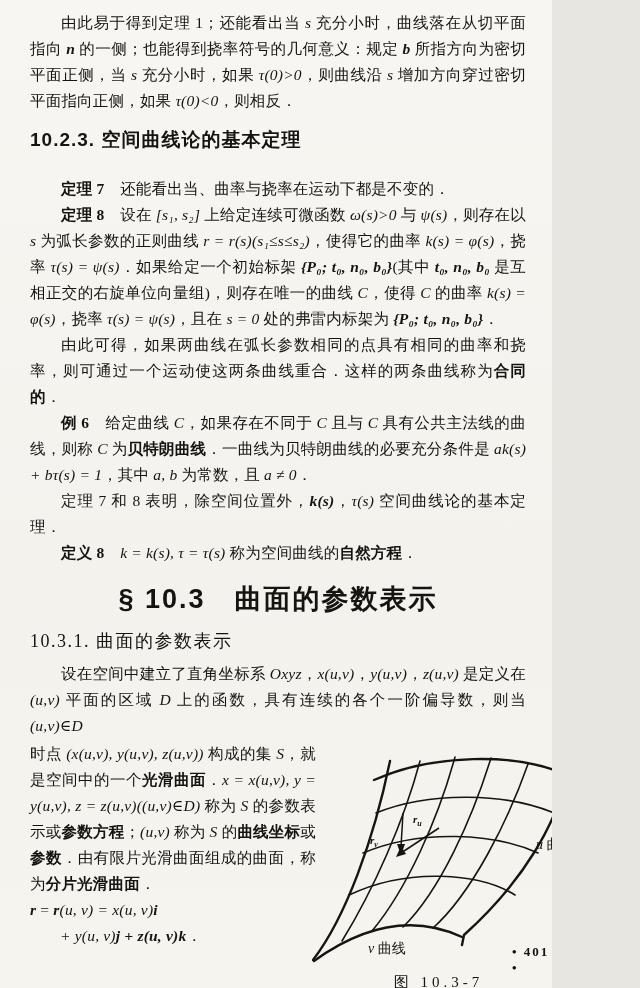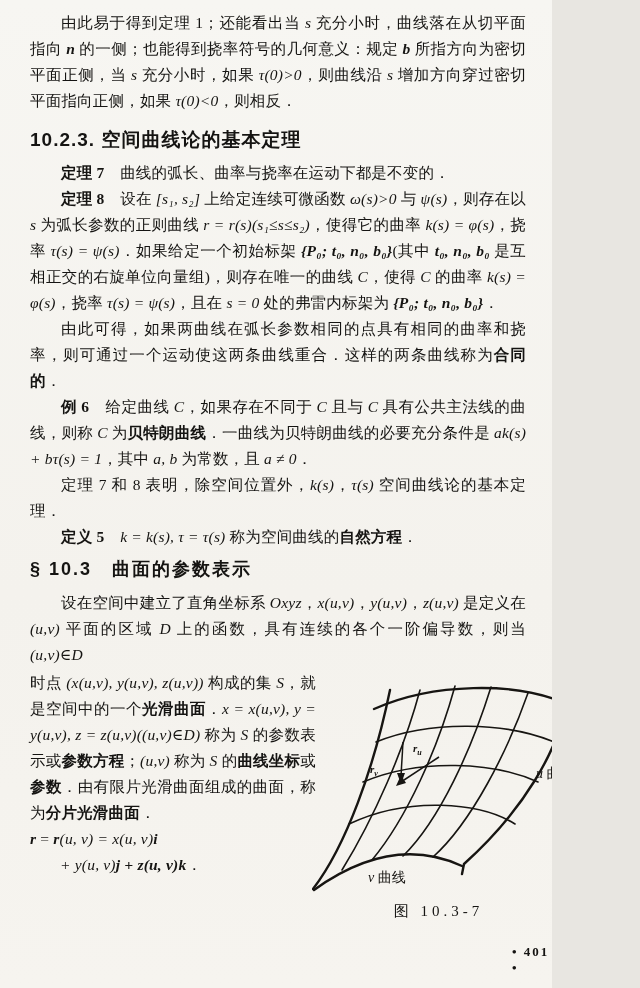--- a/index.html
+++ b/index.html
@@ -22,33 +22,33 @@
   }
   .para{
     margin:0;
     font-size:15.5px;
     line-height:26px;
     text-align:justify;
     text-indent:2em;
     letter-spacing:0.2px;
   }
   .h-num{ 
-    margin:13px 0 7px 0;
+    margin:13px 0 23px 0;
     font-size:19px;
     font-weight:bold;
     font-family:"Liberation Sans","DejaVu Sans",sans-serif;
     letter-spacing:1px;
     text-indent:0;
   }
   .h-center{
-    margin:7px 0 9px 0;
-    font-size:18px;
+    margin:15px 0 9px 0;
+    font-size:27px;
     font-weight:bold;
     font-family:"Liberation Sans","DejaVu Sans",sans-serif;
-    text-align:left;
+    text-align:center;
     letter-spacing:2px;
   }
   .h-sub{
     margin:12px 0 8px 0;
     font-size:18px;
     font-weight:normal;
     letter-spacing:1.5px;
     text-indent:0;
   }
   .columns{
@@ -107,31 +107,32 @@
 </head>
 <body>
 
 <div class="page">
   <div class="text-block">
 
     <p class="para"><span>由此易于得到定理 1；还能看出当 </span><span style="font-style: italic;">s</span><span> 充分小时，曲线落在从切平面指向 </span><span style="font-weight: bold; font-style: italic;">n</span><span> 的一侧；也能得到挠率符号的几何意义：规定 </span><span style="font-weight: bold; font-style: italic;">b</span><span> 所指方向为密切平面正侧，当 </span><span style="font-style: italic;">s</span><span> 充分小时，如果 </span><span style="font-style: italic;">τ(0)&gt;0</span><span>，则曲线沿 </span><span style="font-style: italic;">s</span><span> 增加方向穿过密切平面指向正侧，如果 </span><span style="font-style: italic;">τ(0)&lt;0</span><span>，则相反．</span></p>
 
     <h2 class="h-num">10.2.3. 空间曲线论的基本定理</h2>
 
-    <p class="para"><span style="font-weight: bold;">定理 7</span><span>　曲线的弧长、曲率与挠率在运动下都是不变的．</span></p>
+    <p class="para"><span style="font-weight: bold;">定理 7</span><span>　还能看出当、曲率与挠率在运动下都是不变的．</span></p>
     <p class="para"><span style="font-weight: bold;">定理 8</span><span>　设在 </span><span style="font-style: italic;">[s₁, s₂]</span><span> 上给定连续可微函数 </span><span style="font-style: italic;">ω(s)&gt;0</span><span> 与 </span><span style="font-style: italic;">ψ(s)</span><span>，则存在以 </span><span style="font-style: italic;">s</span><span> 为弧长参数的正则曲线 </span><span style="font-style: italic;">r = r(s)(s₁≤s≤s₂)</span><span>，使得它的曲率 </span><span style="font-style: italic;">k(s) = φ(s)</span><span>，挠率 </span><span style="font-style: italic;">τ(s) = ψ(s)</span><span>．如果给定一个初始标架 </span><span style="font-weight: bold; font-style: italic;">{P₀; t₀, n₀, b₀}</span><span>(其中 </span><span style="font-weight: bold; font-style: italic;">t₀, n₀, b₀</span><span> 是互相正交的右旋单位向量组)，则存在唯一的曲线 </span><span style="font-style: italic;">C</span><span>，使得 </span><span style="font-style: italic;">C</span><span> 的曲率 </span><span style="font-style: italic;">k(s) = φ(s)</span><span>，挠率 </span><span style="font-style: italic;">τ(s) = ψ(s)</span><span>，且在 </span><span style="font-style: italic;">s = 0</span><span> 处的弗雷内标架为 </span><span style="font-weight: bold; font-style: italic;">{P₀; t₀, n₀, b₀}</span><span>．</span></p>
     <p class="para"><span>由此可得，如果两曲线在弧长参数相同的点具有相同的曲率和挠率，则可通过一个运动使这两条曲线重合．这样的两条曲线称为</span><span style="font-weight: bold;">合同的</span><span>．</span></p>
     <p class="para"><span style="font-weight: bold;">例 6</span><span>　给定曲线 </span><span style="font-style: italic;">C</span><span>，如果存在不同于 </span><span style="font-style: italic;">C</span><span> 且与 </span><span style="font-style: italic;">C</span><span> 具有公共主法线的曲线，则称 </span><span style="font-style: italic;">C</span><span> 为</span><span style="font-weight: bold;">贝特朗曲线</span><span>．一曲线为贝特朗曲线的必要充分条件是 </span><span style="font-style: italic;">ak(s) + bτ(s) = 1</span><span>，其中 </span><span style="font-style: italic;">a, b</span><span> 为常数，且 </span><span style="font-style: italic;">a ≠ 0</span><span>．</span></p>
-    <p class="para"><span>定理 7 和 8 表明，除空间位置外，</span><span style="font-style: italic;">k(s)</span><span>，</span><span style="font-style: italic;">τ(s)</span><span> 空间曲线论的基本定理．</span></p>
-    <p class="para"><span style="font-weight: bold;">定义 5</span><span>　</span><span style="font-style: italic;">k = k(s), τ = τ(s)</span><span> 称为空间曲线的</span><span style="font-weight: bold;">自然方程</span><span>．</span></p>
+    <p class="para"><span>定理 7 和 8 表明，除空间位置外，</span><span style="font-style: italic; font-weight: bold;">k(s)</span><span>，</span><span style="font-style: italic;">τ(s)</span><span> 空间曲线论的基本定理．</span></p>
+    <p class="para"><span style="font-weight: bold;">定义 8</span><span>　</span><span style="font-style: italic;">k = k(s), τ = τ(s)</span><span> 称为空间曲线的</span><span style="font-weight: bold;">自然方程</span><span>．</span></p>
 
     <h2 class="h-center">
       <span>§ 10.3</span> <span>曲面的参数表示</span>
     </h2>
 
+    <h3 class="h-sub">10.3.1. 曲面的参数表示</h3>
 
     <p class="para"><span>设在空间中建立了直角坐标系 </span><span style="font-style: italic;">Oxyz</span><span>，</span><span style="font-style: italic;">x(u,v)</span><span>，</span><span style="font-style: italic;">y(u,v)</span><span>，</span><span style="font-style: italic;">z(u,v)</span><span> 是定义在 </span><span style="font-style: italic;">(u,v)</span><span> 平面的区域 </span><span style="font-style: italic;">D</span><span> 上的函数，具有连续的各个一阶偏导数，则当 </span><span style="font-style: italic;">(u,v)∈D</span></p>
 
     <div class="columns">
       <div class="col-left">
         <p class="para" style="text-indent:0;"><span>时点 </span><span style="font-style: italic;">(x(u,v), y(u,v), z(u,v))</span><span> 构成的集 </span><span style="font-style: italic;">S</span><span>，就是空间中的一个</span><span style="font-weight: bold;">光滑曲面</span><span>．</span><span style="font-style: italic;">x = x(u,v), y = y(u,v), z = z(u,v)((u,v)∈D)</span><span> 称为 </span><span style="font-style: italic;">S</span><span> 的参数表示或</span><span style="font-weight: bold;">参数方程</span><span>；</span><span style="font-style: italic;">(u,v)</span><span> 称为 </span><span style="font-style: italic;">S</span><span> 的</span><span style="font-weight: bold;">曲线坐标</span><span>或</span><span style="font-weight: bold;">参数</span><span>．由有限片光滑曲面组成的曲面，称为</span><span style="font-weight: bold;">分片光滑曲面</span><span>．</span></p>
         <p class="formula"><span style="font-weight: bold; font-style: italic;">r</span><span> = </span><span style="font-weight: bold; font-style: italic;">r</span><span style="font-style: italic;">(u, v) = x(u, v)</span><span style="font-weight: bold; font-style: italic;">i</span></p>
         <p class="formula f2"><span style="font-style: italic;">+ y(u, v)</span><span style="font-weight: bold; font-style: italic;">j</span><span style="font-style: italic; font-weight: bold;"> + z(u, v)</span><span style="font-weight: bold; font-style: italic;">k</span><span>．</span></p>
       </div>
 

